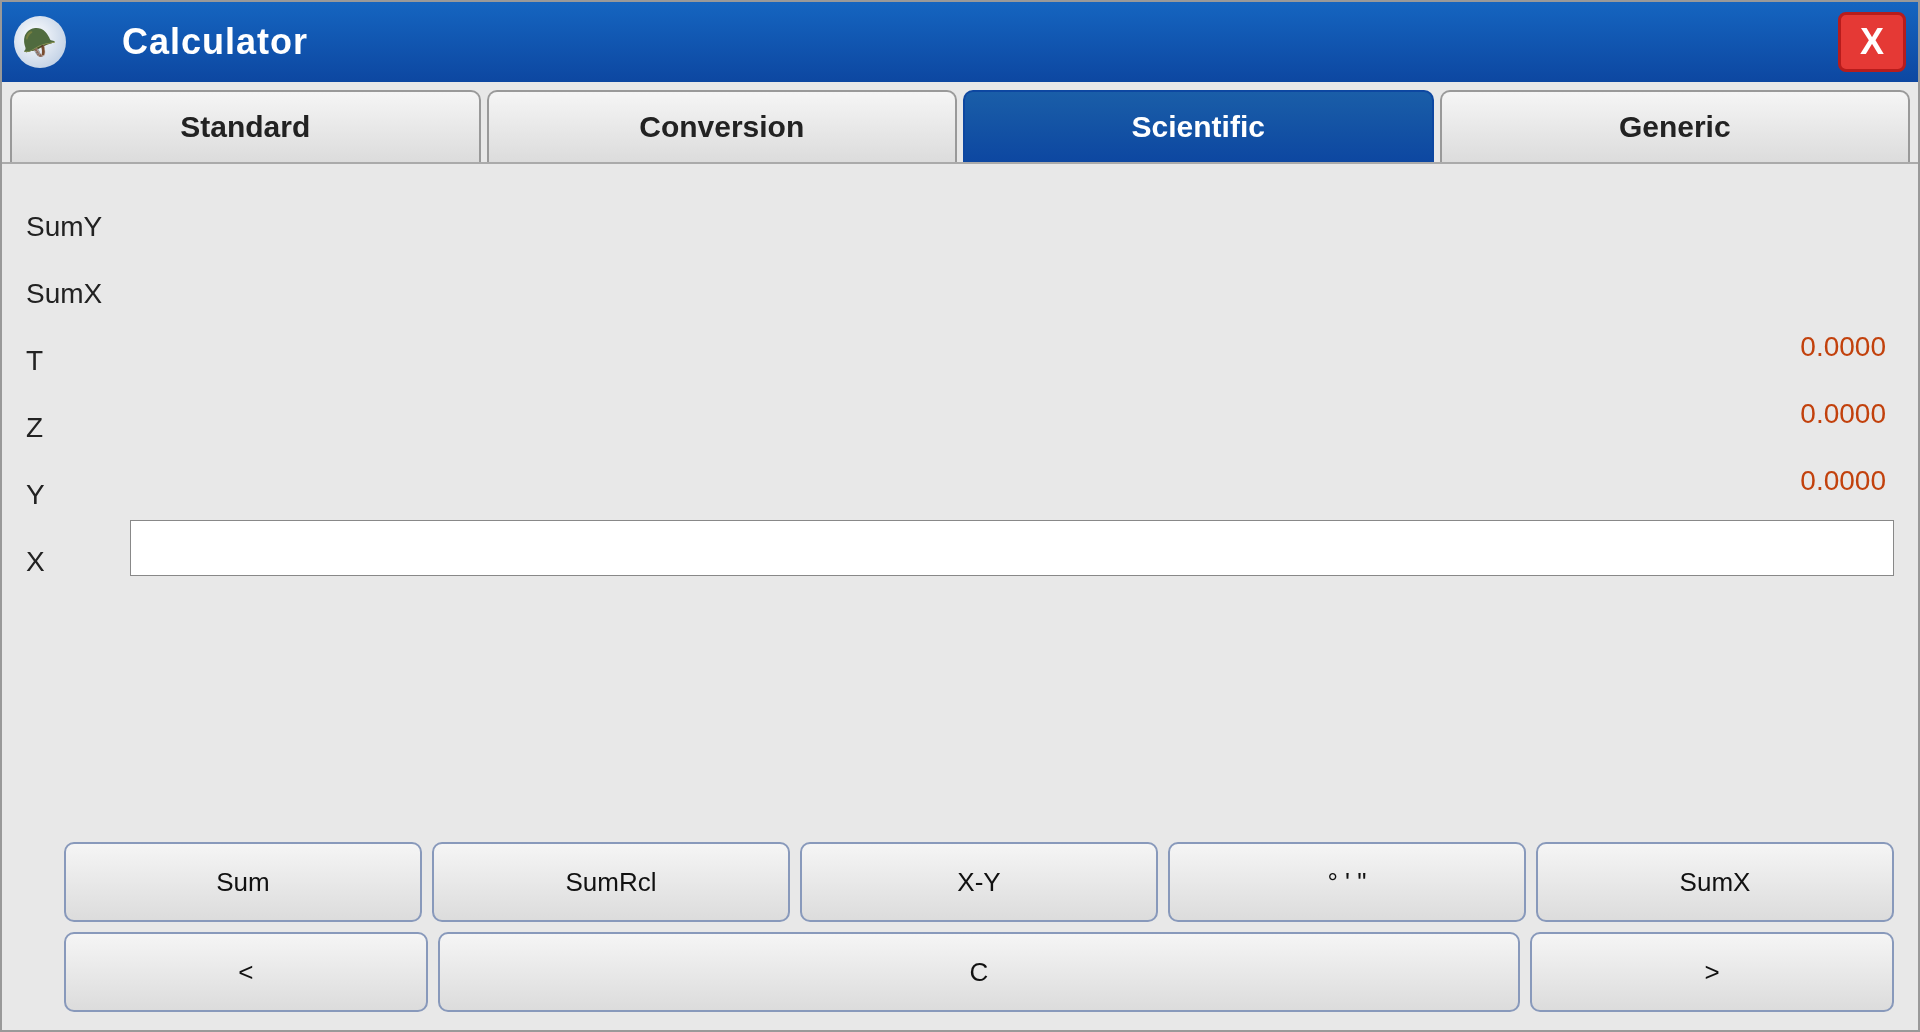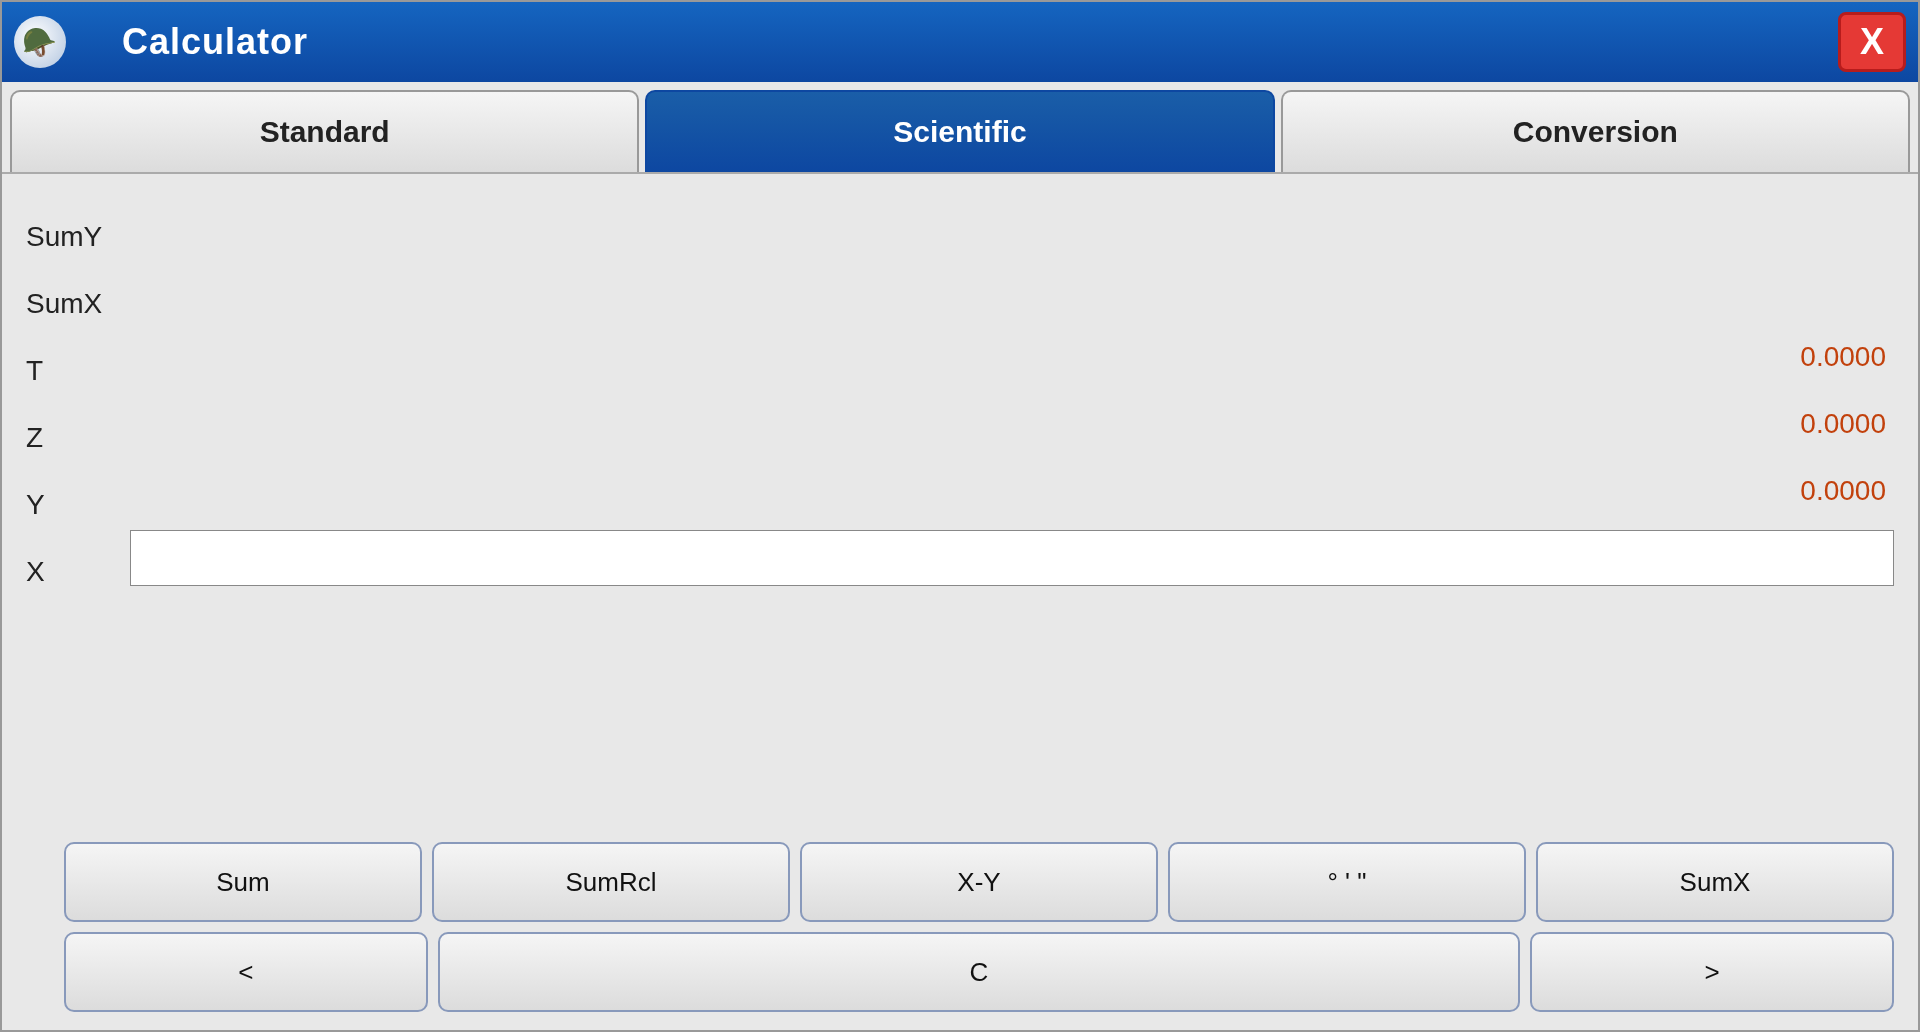--- a/index.html
+++ b/index.html
@@ -75,21 +75,21 @@
       font-size: 36px;
       font-weight: bold;
     }
 
     
     .tabs-bar {
       background: #e8e8e8;
       display: flex;
       padding: 8px 8px 0 8px;
       gap: 6px;
-      height: 92px;
+      height: 82px;
       flex-shrink: 0;
       border-bottom: 2px solid #aaa;
     }
 
     .tab {
       flex: 1;
       display: flex;
       align-items: center;
       justify-content: center;
       font-size: 30px;
@@ -206,25 +206,28 @@
       <div class="title-bar-icon">🪖</div>
       <span class="title-bar-title">Calculator</span>
     </div>
     <div class="close-button">X</div>
   </div>
 
   <div class="tabs-bar">
     <div class="tab tab-inactive">
       <span>Standard</span>
     </div>
+    <div class="tab tab-inactive">
+      <span>Conversion</span>
+    </div>
     <div class="tab tab-active">
       <span>Scientific</span>
     </div>
     <div class="tab tab-inactive">
-      <span>Conversion</span>
+      <span>Generic</span>
     </div>
   </div>
 
   <div class="main-content">
 
     <div class="registers">
 
       <div class="register-row">
         <span class="register-label">SumY</span>
       </div>

